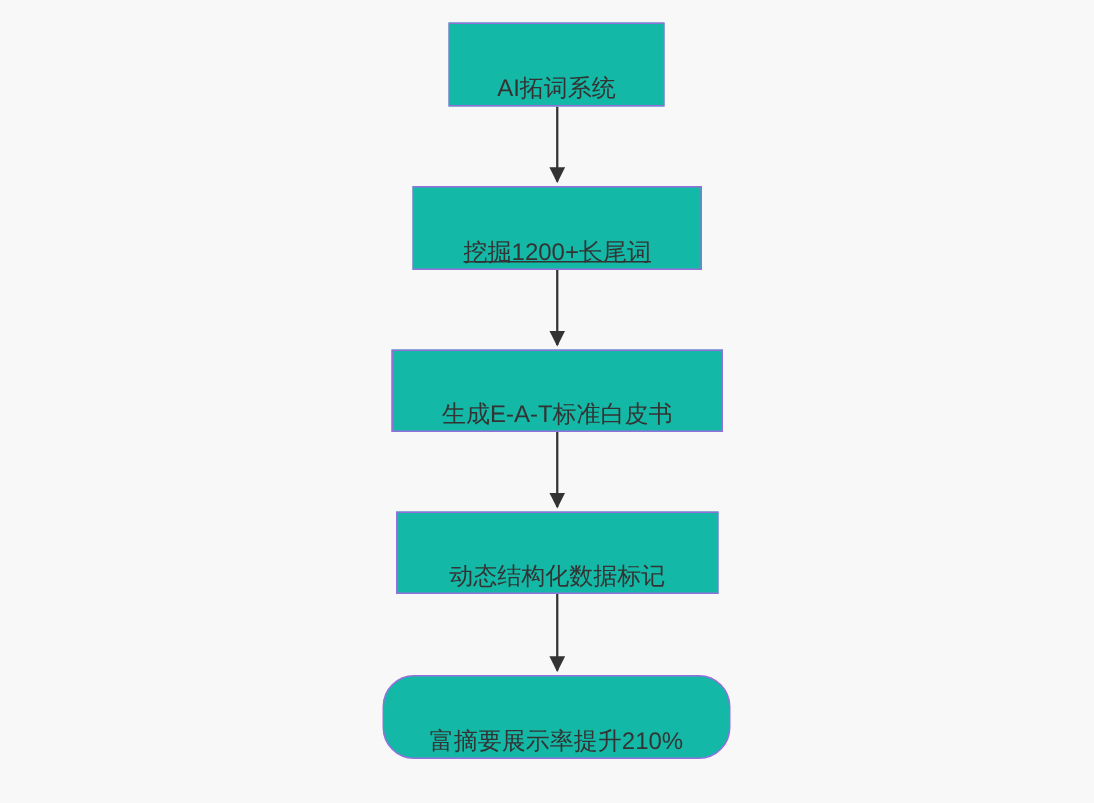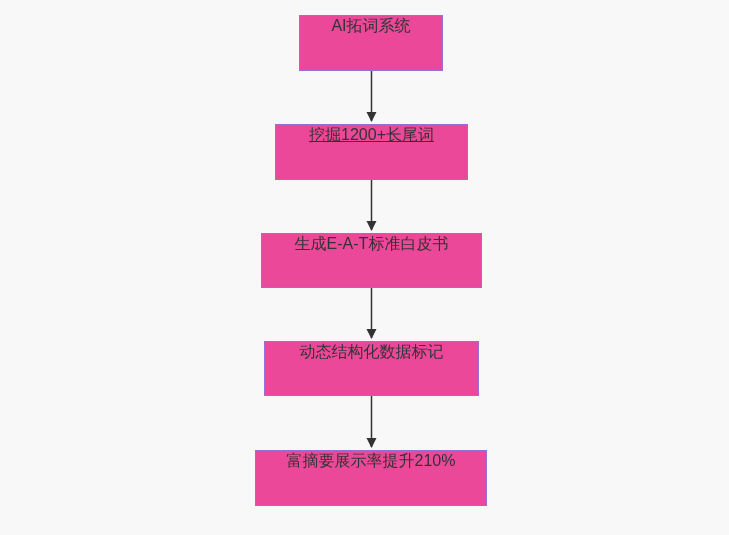--- a/index.html
+++ b/index.html
@@ -15,35 +15,35 @@
     overflow: hidden;
   }
   .edges {
     position: absolute;
     left: 0;
     top: 0;
   }
   .node {
     position: absolute;
     box-sizing: border-box;
-    background: #ec4899;
+    background: #14b8a6;
     border: 1px solid #9370DB;
     display: flex;
-    align-items: flex-start;
+    align-items: flex-end;
     justify-content: center;
     color: #333333;
     font-size: 16px;
     text-align: center;
     white-space: nowrap;
   }
   .n1 { left: 299px; top: 15px;  width: 144px; height: 56px; }
   .n2 { left: 275px; top: 124px; width: 193px; height: 56px; text-decoration: underline; }
   .n3 { left: 261px; top: 233px; width: 221px; height: 55px; }
   .n4 { left: 264px; top: 341px; width: 215px; height: 55px; }
-  .n5 { left: 255px; top: 450px; width: 232px; height: 56px; }
+  .n5 { left: 255px; top: 450px; width: 232px; height: 56px; border-radius: 21px; }
 </style>
 </head>
 <body>
 
 <div class="stage">
 
   <svg class="edges" width="729" height="535" viewBox="0 0 729 535">
     <defs>
       <marker id="arrowhead" viewBox="0 0 10 10" refX="9" refY="5" markerWidth="7" markerHeight="7" orient="auto-start-reverse">
         <path d="M0,0 L10,5 L0,10 z" fill="#333333"></path>

